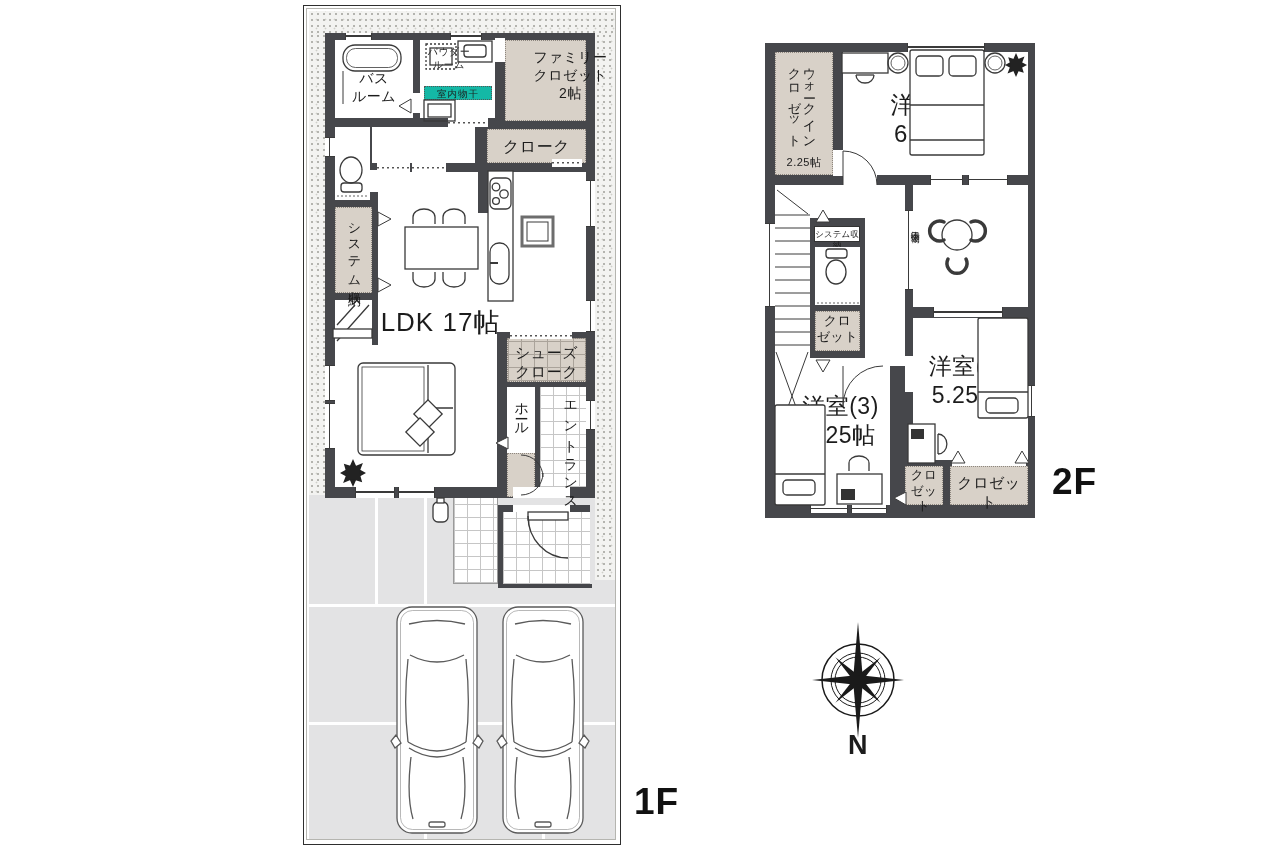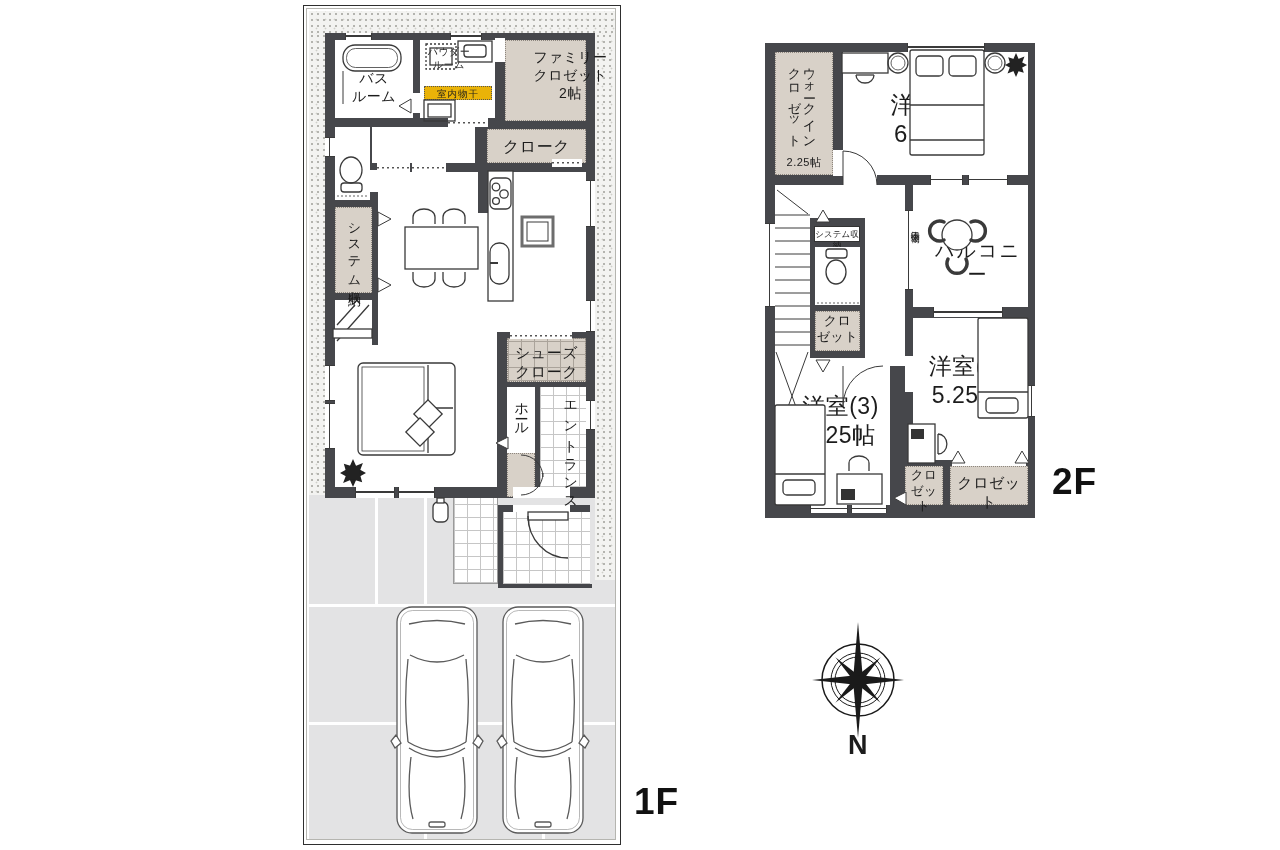--- a/index.html
+++ b/index.html
@@ -109,28 +109,29 @@
   <div class="slot" style="left:495px;top:38px;width:10px;height:24px;"></div>
   <div class="slot" style="left:413px;top:93px;width:7px;height:20px;"></div>
   <div class="slot" style="left:370px;top:170px;width:8px;height:22px;"></div>
 
   <div class="wall" style="left:478px;top:172px;width:10px;height:41px;"></div>
 
   <div class="lbl" style="left:333px;top:70px;width:82px;font-size:14px;">バス
 ルーム</div>
   <div class="lbl" style="left:416px;top:46px;width:66px;font-size:10px;">パウダー
 ルーム</div>
-  <div class="abs" style="left:424px;top:86px;width:68px;height:14px;border:1px dotted #555;background:#eab308;box-sizing:border-box;">
+  <div class="abs" style="left:424px;top:86px;width:68px;height:14px;border:1px dotted #555;background:#14b8a6;box-sizing:border-box;">
     <div class="lbl" style="left:0;top:1px;width:100%;font-size:9.5px;letter-spacing:1px;">室内物干</div>
   </div>
   <div class="lbl" style="left:530px;top:48px;width:81px;font-size:14px;line-height:1.3;">ファミリー
 クロゼット
 2帖</div>
   <div class="lbl" style="left:487px;top:137px;width:99px;font-size:16px;">クローク</div>
   <div class="vlbl" style="left:346px;top:214px;font-size:13px;">システム収納</div>
+  <div class="lbl" style="left:368px;top:306px;width:145px;font-size:26px;letter-spacing:1px;">LDK 17帖</div>
   <div class="lbl" style="left:507px;top:344px;width:79px;font-size:15px;">シューズ
 クローク</div>
   <div class="vlbl" style="left:514px;top:393px;font-size:14px;">ホール</div>
   <div class="vlbl" style="left:563px;top:392px;font-size:14px;letter-spacing:3px;">エントランス</div>
   <div class="floor-tag" style="left:634px;top:781px;">1F</div>
 
   <div class="wall" style="left:765px;top:43px;width:270px;height:475px;"></div>
 
   <div class="closet" style="left:775px;top:52px;width:58px;height:123px;"></div>
   <div class="room" style="left:843px;top:52px;width:185px;height:123px;"></div>
@@ -162,21 +163,20 @@
   <div class="slot" style="left:815px;top:358px;width:45px;height:8px;"></div>
   <div class="slot" style="left:905px;top:356px;width:8px;height:36px;"></div>
   <div class="slot" style="left:952px;top:458px;width:74px;height:8px;"></div>
 
   <div class="vlbl" style="left:786px;top:58px;height:104px;font-size:13px;">ウォークイン
 クロゼット</div>
   <div class="lbl" style="left:775px;top:156px;width:58px;font-size:11px;">2.25帖</div>
   <div class="lbl" style="left:868px;top:90px;width:125px;font-size:24px;line-height:1.22;">洋室(1)
 6.75帖</div>
   <div class="vlbl" style="left:910px;top:224px;font-size:9px;letter-spacing:1px;">物干金物</div>
-  <div class="lbl" style="left:928px;top:239px;width:100px;font-size:19px;letter-spacing:2px;">バルコニー</div>
   <div class="lbl" style="left:815px;top:313px;width:45px;font-size:13px;">クロ
 ゼット</div>
   <div class="lbl" style="left:912px;top:352px;width:110px;font-size:23px;line-height:1.25;">洋室(2)
 5.25帖</div>
   <div class="lbl" style="left:783px;top:392px;width:115px;font-size:23px;line-height:1.25;">洋室(3)
 5.25帖</div>
   <div class="lbl" style="left:905px;top:468px;width:38px;font-size:12.5px;">クロ
 ゼット</div>
   <div class="lbl" style="left:950px;top:474px;width:78px;font-size:15px;">クロゼット</div>
   <div class="floor-tag" style="left:1052px;top:461px;">2F</div>

